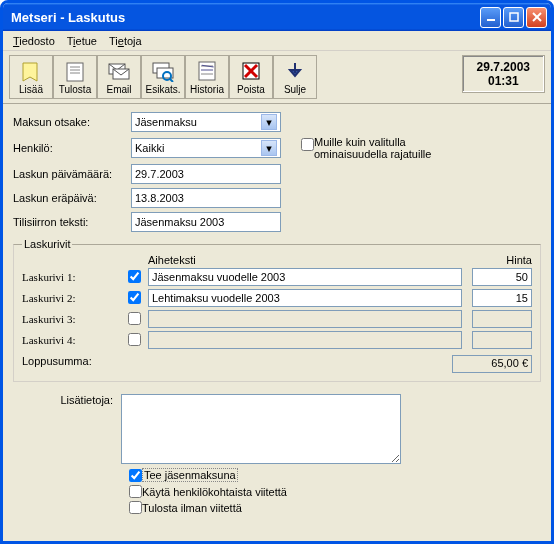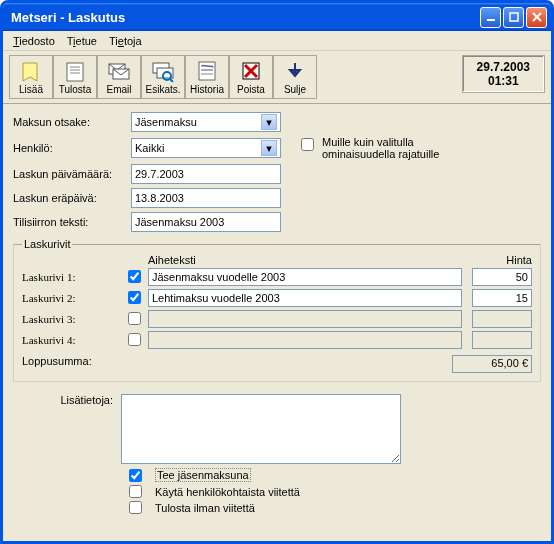--- a/index.html
+++ b/index.html
@@ -19,21 +19,21 @@
   .tbtn .ticon { height: 24px; display:flex; align-items:center; justify-content:center; }
   .tbtn .tlab { font-size: 10px; }
   .clockbox { margin-left: auto; border: 1px solid #aca899; background: #ece9d8; padding: 4px 14px; text-align: center; font-weight: bold; font-size: 12px; box-shadow: inset -1px -1px #fff, inset 1px 1px #888; }
   .form { padding: 8px 10px 4px 10px; }
   .row { display: flex; align-items: center; margin-bottom: 4px; }
   .lab { width: 118px; }
   .combo, .tinp { border: 1px solid #7f9db9; background: #fff; height: 20px; padding: 1px 3px; font: inherit; }
   .combo { width: 150px; display: inline-flex; align-items: center; }
   .combo .arrow { margin-left: auto; width: 16px; height: 16px; background: linear-gradient(to bottom,#d7e5fa,#a9c5f0); border:1px solid #9cb8e8; display:flex; align-items:center; justify-content:center; }
   .tinp { width: 150px; }
-  .sidecheck { display: flex; align-items: flex-start; gap: 8px; margin-left: 20px; }
+  .sidecheck { display: flex; align-items: flex-start; gap: 0; margin-left: 20px; }
   .sidecheck input { margin-top: 2px; }
   fieldset.rows { border: 1px solid #d4d0c8; margin: 6px 0 6px 0; padding: 4px 8px 8px 8px; border-top-color:#aca899; position:relative; }
   fieldset.rows legend { font-size: 11px; padding: 0 2px; }
   .hdrrow { display: flex; margin-bottom: 2px; }
   .hdrrow .spA { width: 98px; }
   .hdrrow .spB { width: 28px; }
   .hdrrow .aih { flex: 1; }
   .hdrrow .hin { width: 60px; text-align: right; }
   .lrow { display: flex; align-items: center; margin-bottom: 3px; }
   .lrow .llab { width: 98px; font-family: Liberation Serif, serif; }
@@ -42,21 +42,21 @@
   .lrow .ltxt.ds, .lrow .lprice.ds { background: #ece9d8; }
   .lrow .lprice { width: 60px; height: 18px; border: 1px solid #7f9db9; background: #fff; text-align: right; padding: 1px 3px; margin-left: 10px; font: inherit; }
   .totrow { display: flex; margin-top: 6px; }
   .totrow .tlabx { width: 98px; }
   .totrow .sp { flex: 1; }
   .totrow .tval { width: 80px; border: 1px solid #7f9db9; background: #ece9d8; text-align: right; padding: 1px 3px; height: 18px; }
   .additional { display: flex; padding: 2px 10px; }
   .additional .alab { width: 108px; text-align: right; padding-right: 8px; }
   .additional textarea { flex: 1; height: 70px; border: 1px solid #7f9db9; background: #fff; font: inherit; padding: 2px; max-width: 280px; }
   .opts { padding: 2px 10px 6px 126px; }
-  .opts label { display: flex; align-items: center; gap: 13px; margin-bottom: 3px; }
+  .opts label { display: flex; align-items: center; gap: 0; margin-bottom: 3px; }
   .dotted { border: 1px dotted #888; padding: 0 1px; }
 </style>
 </head>
 <body>
 
 <div class="window">
 
   <div class="titlebar">
     <span class="title">Metseri - Laskutus</span>
     <div class="winbtn min">

